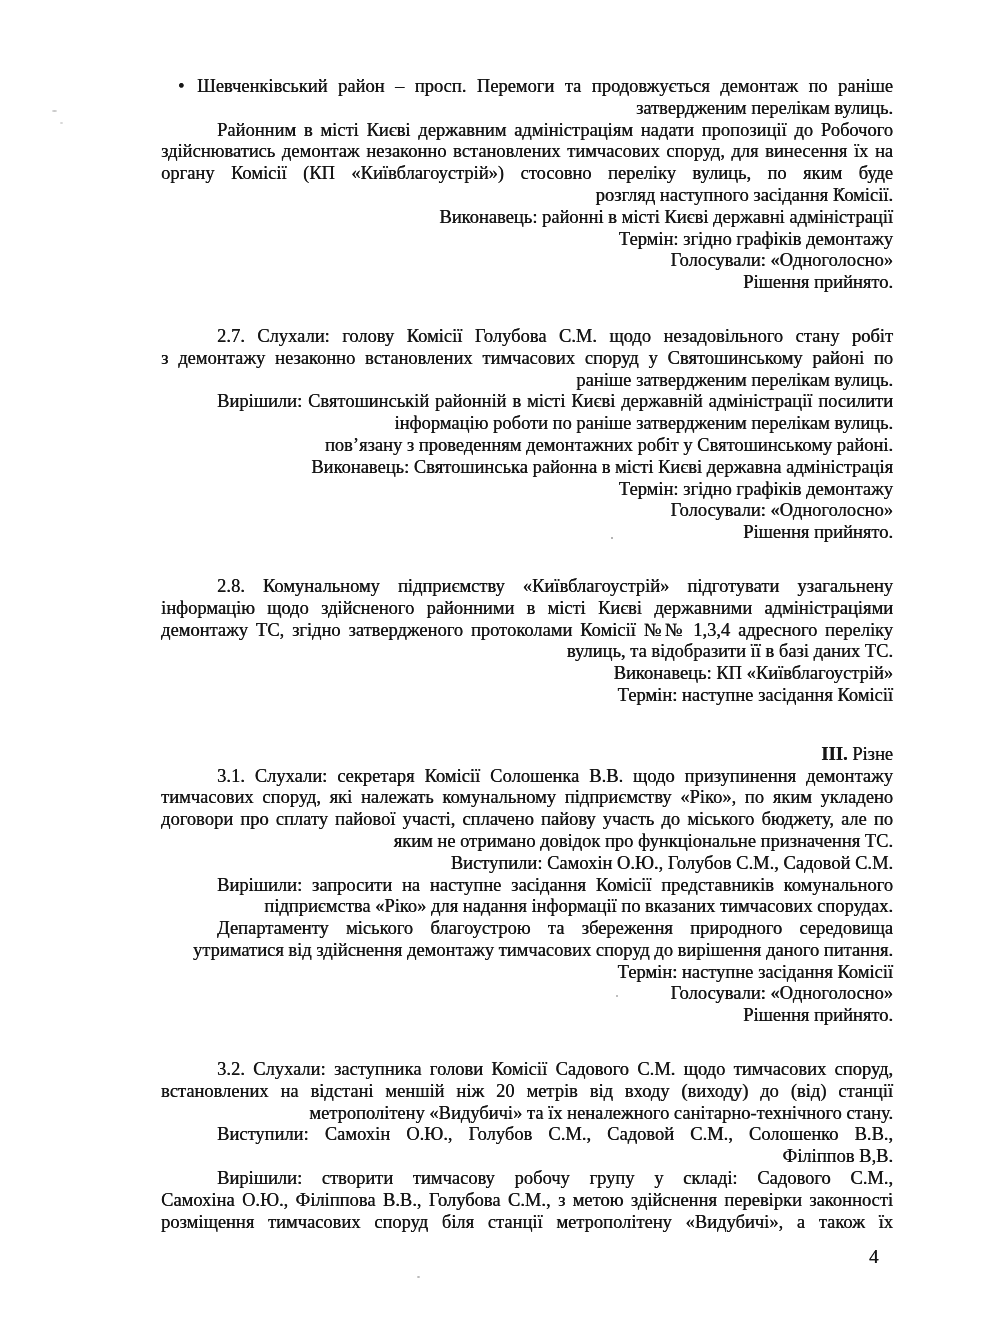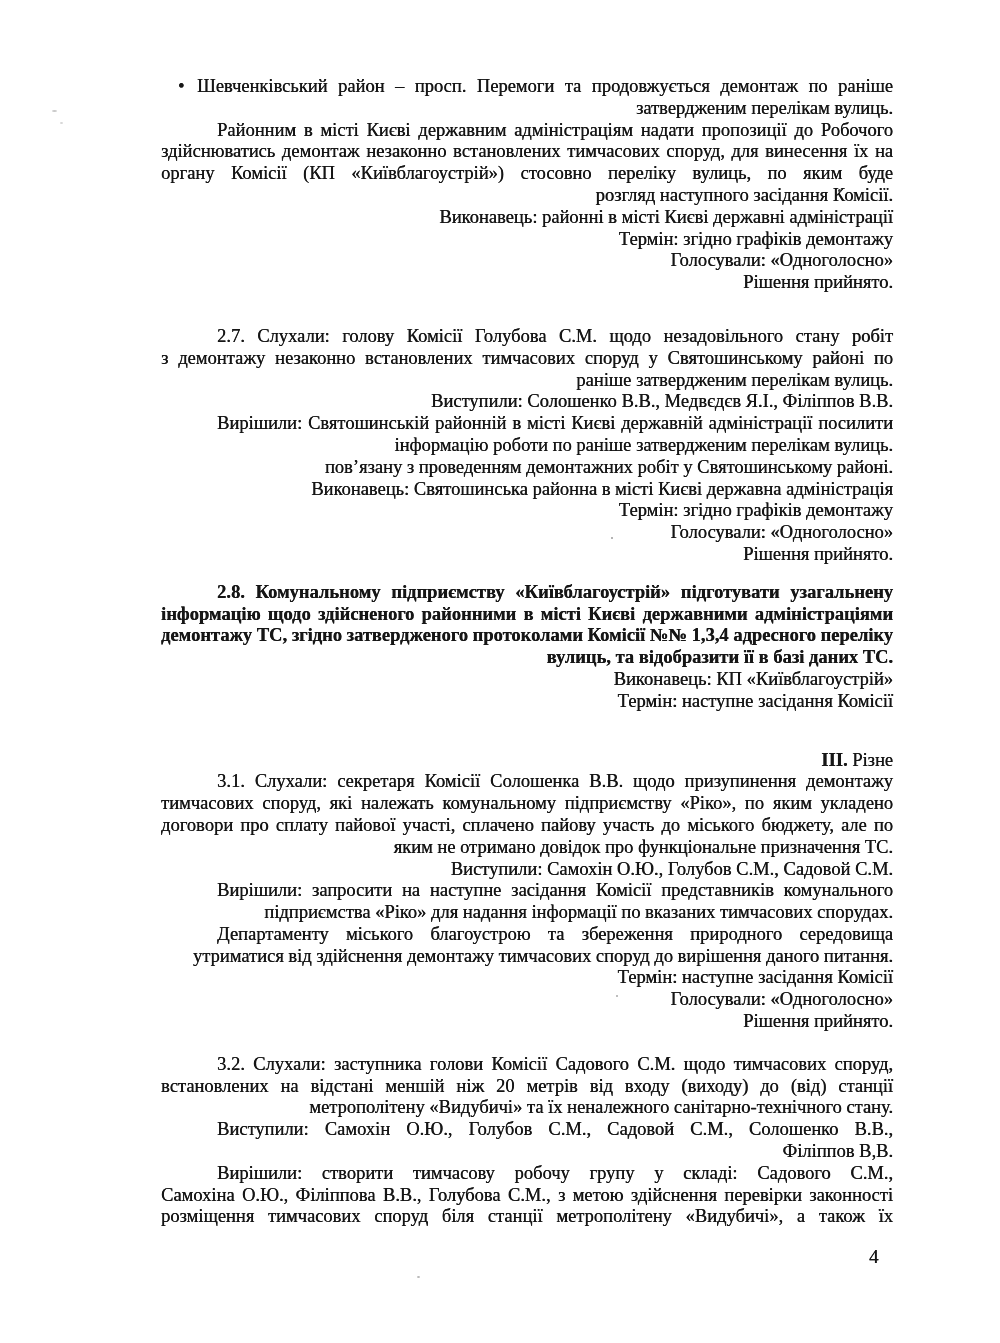--- a/index.html
+++ b/index.html
@@ -75,43 +75,40 @@
         <div class="line first">Голосували: «Одноголосно»</div>
       </div>
       <div class="block b-label">
         <div class="line first">Рішення прийнято.</div>
       </div>
       <div class="block b-indent" style="margin-top: 32px;">
         <div class="line just first">2.7. Слухали: голову Комісії Голубова С.М. щодо незадовільного стану робіт</div>
         <div class="line just">з демонтажу незаконно встановлених тимчасових споруд у Святошинському районі по</div>
         <div class="line">раніше затвердженим перелікам вулиць.</div>
       </div>
-      <div class="block b-label">
-        <div class="line first">Виступили: Солошенко В.В., Медвєдєв Я.І., Філіппов В.В.</div>
-      </div>
       <div class="block b-indent">
         <div class="line just first">Вирішили: Святошинській районній в місті Києві державній адміністрації посилити</div>
         <div class="line">інформацію роботи по раніше затвердженим перелікам вулиць.</div>
       </div>
       <div class="block b-flush">
         <div class="line">пов’язану з проведенням демонтажних робіт у Святошинському районі.</div>
       </div>
       <div class="block b-label">
         <div class="line first">Виконавець: Святошинська районна в місті Києві державна адміністрація</div>
       </div>
       <div class="block b-label">
         <div class="line first">Термін: згідно графіків демонтажу</div>
       </div>
       <div class="block b-label">
         <div class="line first">Голосували: «Одноголосно»</div>
       </div>
       <div class="block b-label">
         <div class="line first">Рішення прийнято.</div>
       </div>
-      <div class="block b-indent" style="margin-top: 16px; font-weight: bold;">
+      <div class="block b-indent" style="margin-top: 32px;">
         <div class="line just first">2.8. Комунальному підприємству «Київблагоустрій» підготувати узагальнену</div>
         <div class="line just">інформацію щодо здійсненого районними в місті Києві державними адміністраціями</div>
         <div class="line just">демонтажу ТС, згідно затвердженого протоколами Комісії №№ 1,3,4 адресного переліку</div>
         <div class="line">вулиць, та відобразити її в базі даних ТС.</div>
       </div>
       <div class="block b-label">
         <div class="line first">Виконавець: КП «Київблагоустрій»</div>
       </div>
       <div class="block b-label">
         <div class="line first">Термін: наступне засідання Комісії</div>
@@ -138,21 +135,21 @@
       </div>
       <div class="block b-label">
         <div class="line first">Термін: наступне засідання Комісії</div>
       </div>
       <div class="block b-label">
         <div class="line first">Голосували: «Одноголосно»</div>
       </div>
       <div class="block b-label">
         <div class="line first">Рішення прийнято.</div>
       </div>
-      <div class="block b-indent" style="margin-top: 21px;">
+      <div class="block b-indent" style="margin-top: 32px;">
         <div class="line just first">3.2. Слухали: заступника голови Комісії Садового С.М. щодо тимчасових споруд,</div>
         <div class="line just">встановлених на відстані меншій ніж 20 метрів від входу (виходу) до (від) станції</div>
         <div class="line">метрополітену «Видубичі» та їх неналежного санітарно-технічного стану.</div>
       </div>
       <div class="block b-indent">
         <div class="line just first">Виступили: Самохін О.Ю., Голубов С.М., Садовой С.М., Солошенко В.В.,</div>
         <div class="line">Філіппов В,В.</div>
       </div>
       <div class="block b-indent">
         <div class="line just first">Вирішили: створити тимчасову робочу групу у складі: Садового С.М.,</div>

